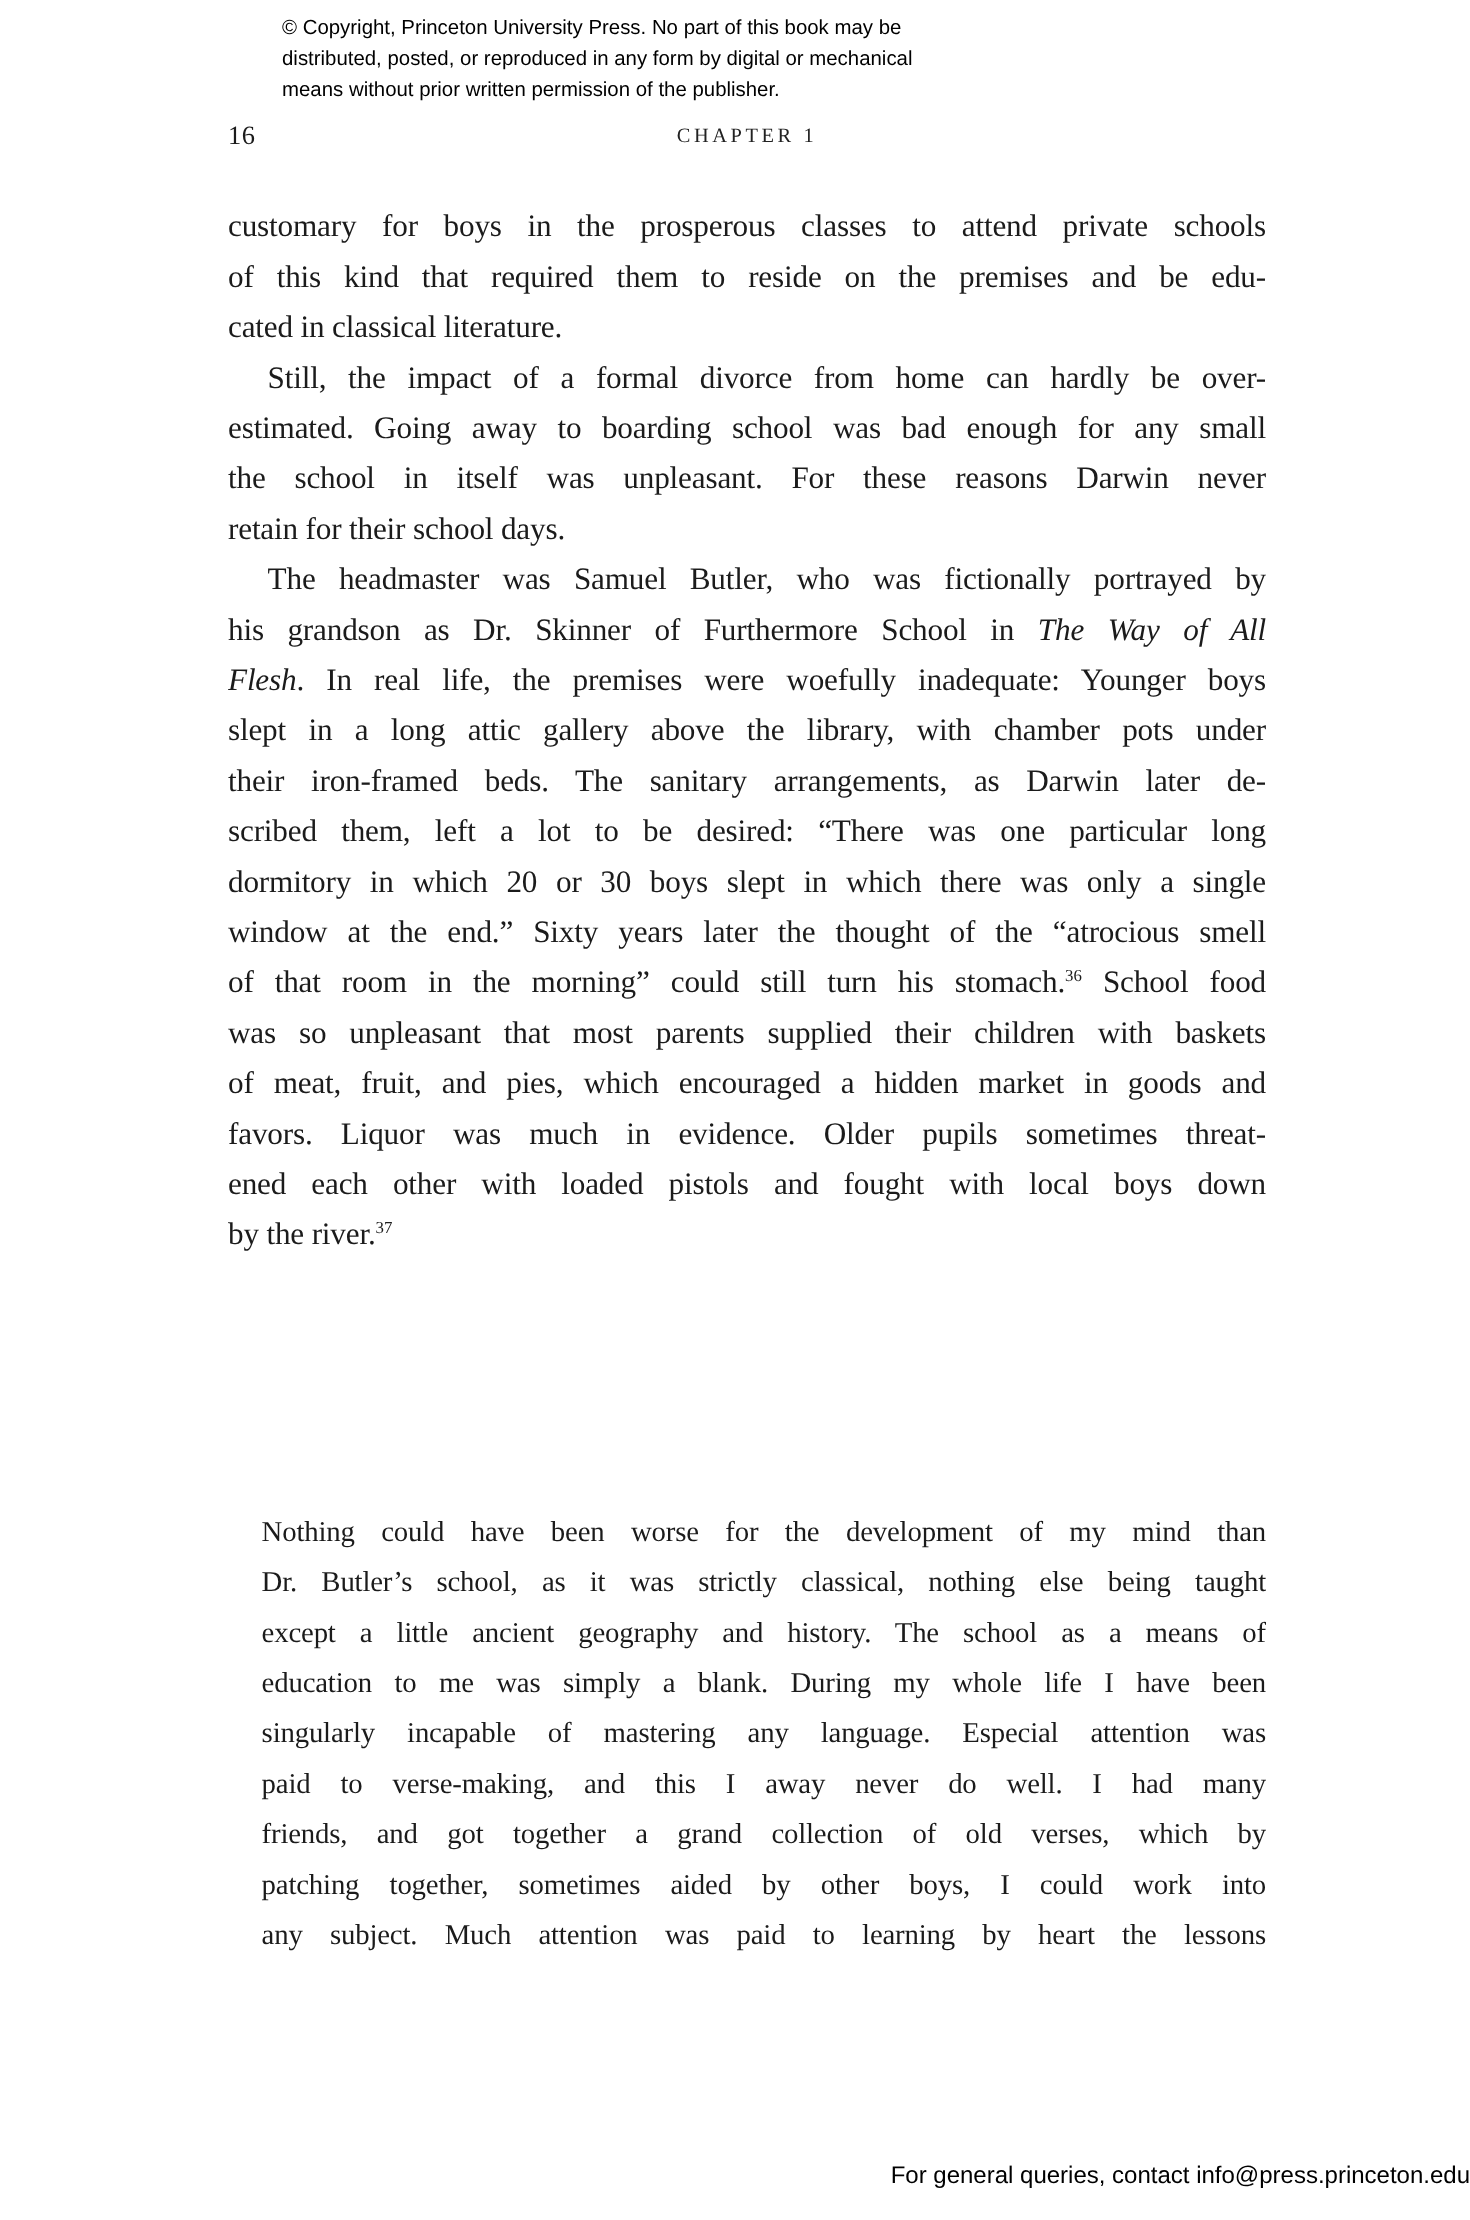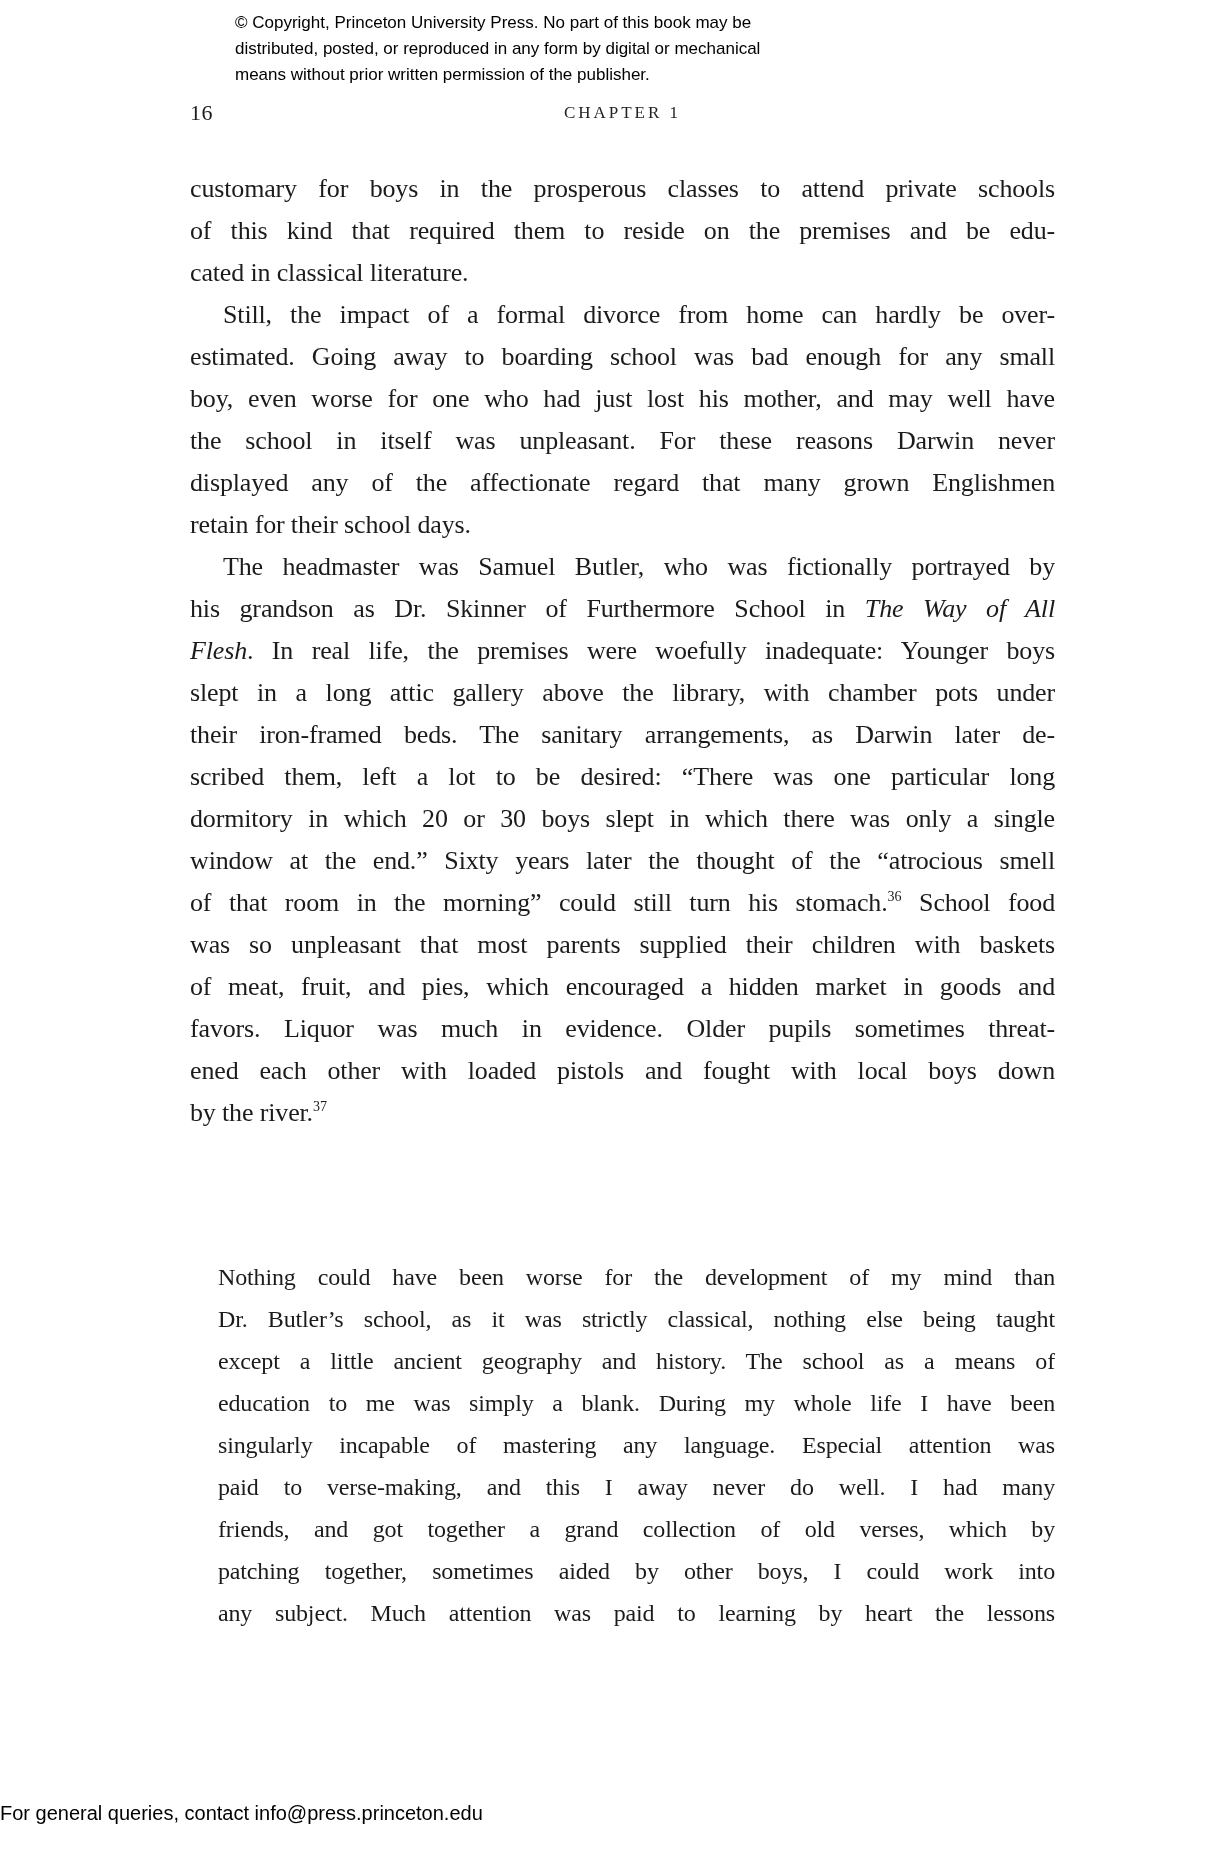--- a/index.html
+++ b/index.html
@@ -85,21 +85,21 @@
     line-height: 0;
     letter-spacing: 0;
   }
 
   
   .footer {
     position: absolute;
     left: 0;
     top: 1800px;
     width: 1225px;
-    text-align: left;
+    text-align: right;
     font-family: "Liberation Sans", "DejaVu Sans", sans-serif;
     font-size: 20px;
     line-height: 26px;
     color: #000000;
   }
 </style>
 </head>
 <body>
 
 <div class="page">
@@ -117,23 +117,21 @@
 
   <div class="body-text">
       <div class="para">
         <div class="line"><span>customary for boys in the prosperous classes to attend private schools</span></div>
         <div class="line"><span>of this kind that required them to reside on the premises and be edu-</span></div>
         <div class="line end"><span>cated in classical literature.</span></div>
       </div>
       <div class="para indent">
         <div class="line"><span>Still, the impact of a formal divorce from home can hardly be over-</span></div>
         <div class="line"><span>estimated. Going away to boarding school was bad enough for any small</span></div>
-        <div class="line"><span>boy, even worse for one who had just lost his mother, and may well have</span></div>
         <div class="line"><span>the school in itself was unpleasant. For these reasons Darwin never</span></div>
-        <div class="line"><span>displayed any of the affectionate regard that many grown Englishmen</span></div>
         <div class="line end"><span>retain for their school days.</span></div>
       </div>
       <div class="para indent">
         <div class="line"><span>The headmaster was Samuel Butler, who was fictionally portrayed by</span></div>
         <div class="line"><span>his grandson as Dr. Skinner of Furthermore School in </span><i>The Way of All</i></div>
         <div class="line"><i>Flesh</i><span>. In real life, the premises were woefully inadequate: Younger boys</span></div>
         <div class="line"><span>slept in a long attic gallery above the library, with chamber pots under</span></div>
         <div class="line"><span>their iron-framed beds. The sanitary arrangements, as Darwin later de-</span></div>
         <div class="line"><span>scribed them, left a lot to be desired: “There was one particular long</span></div>
         <div class="line"><span>dormitory in which 20 or 30 boys slept in which there was only a single</span></div>

